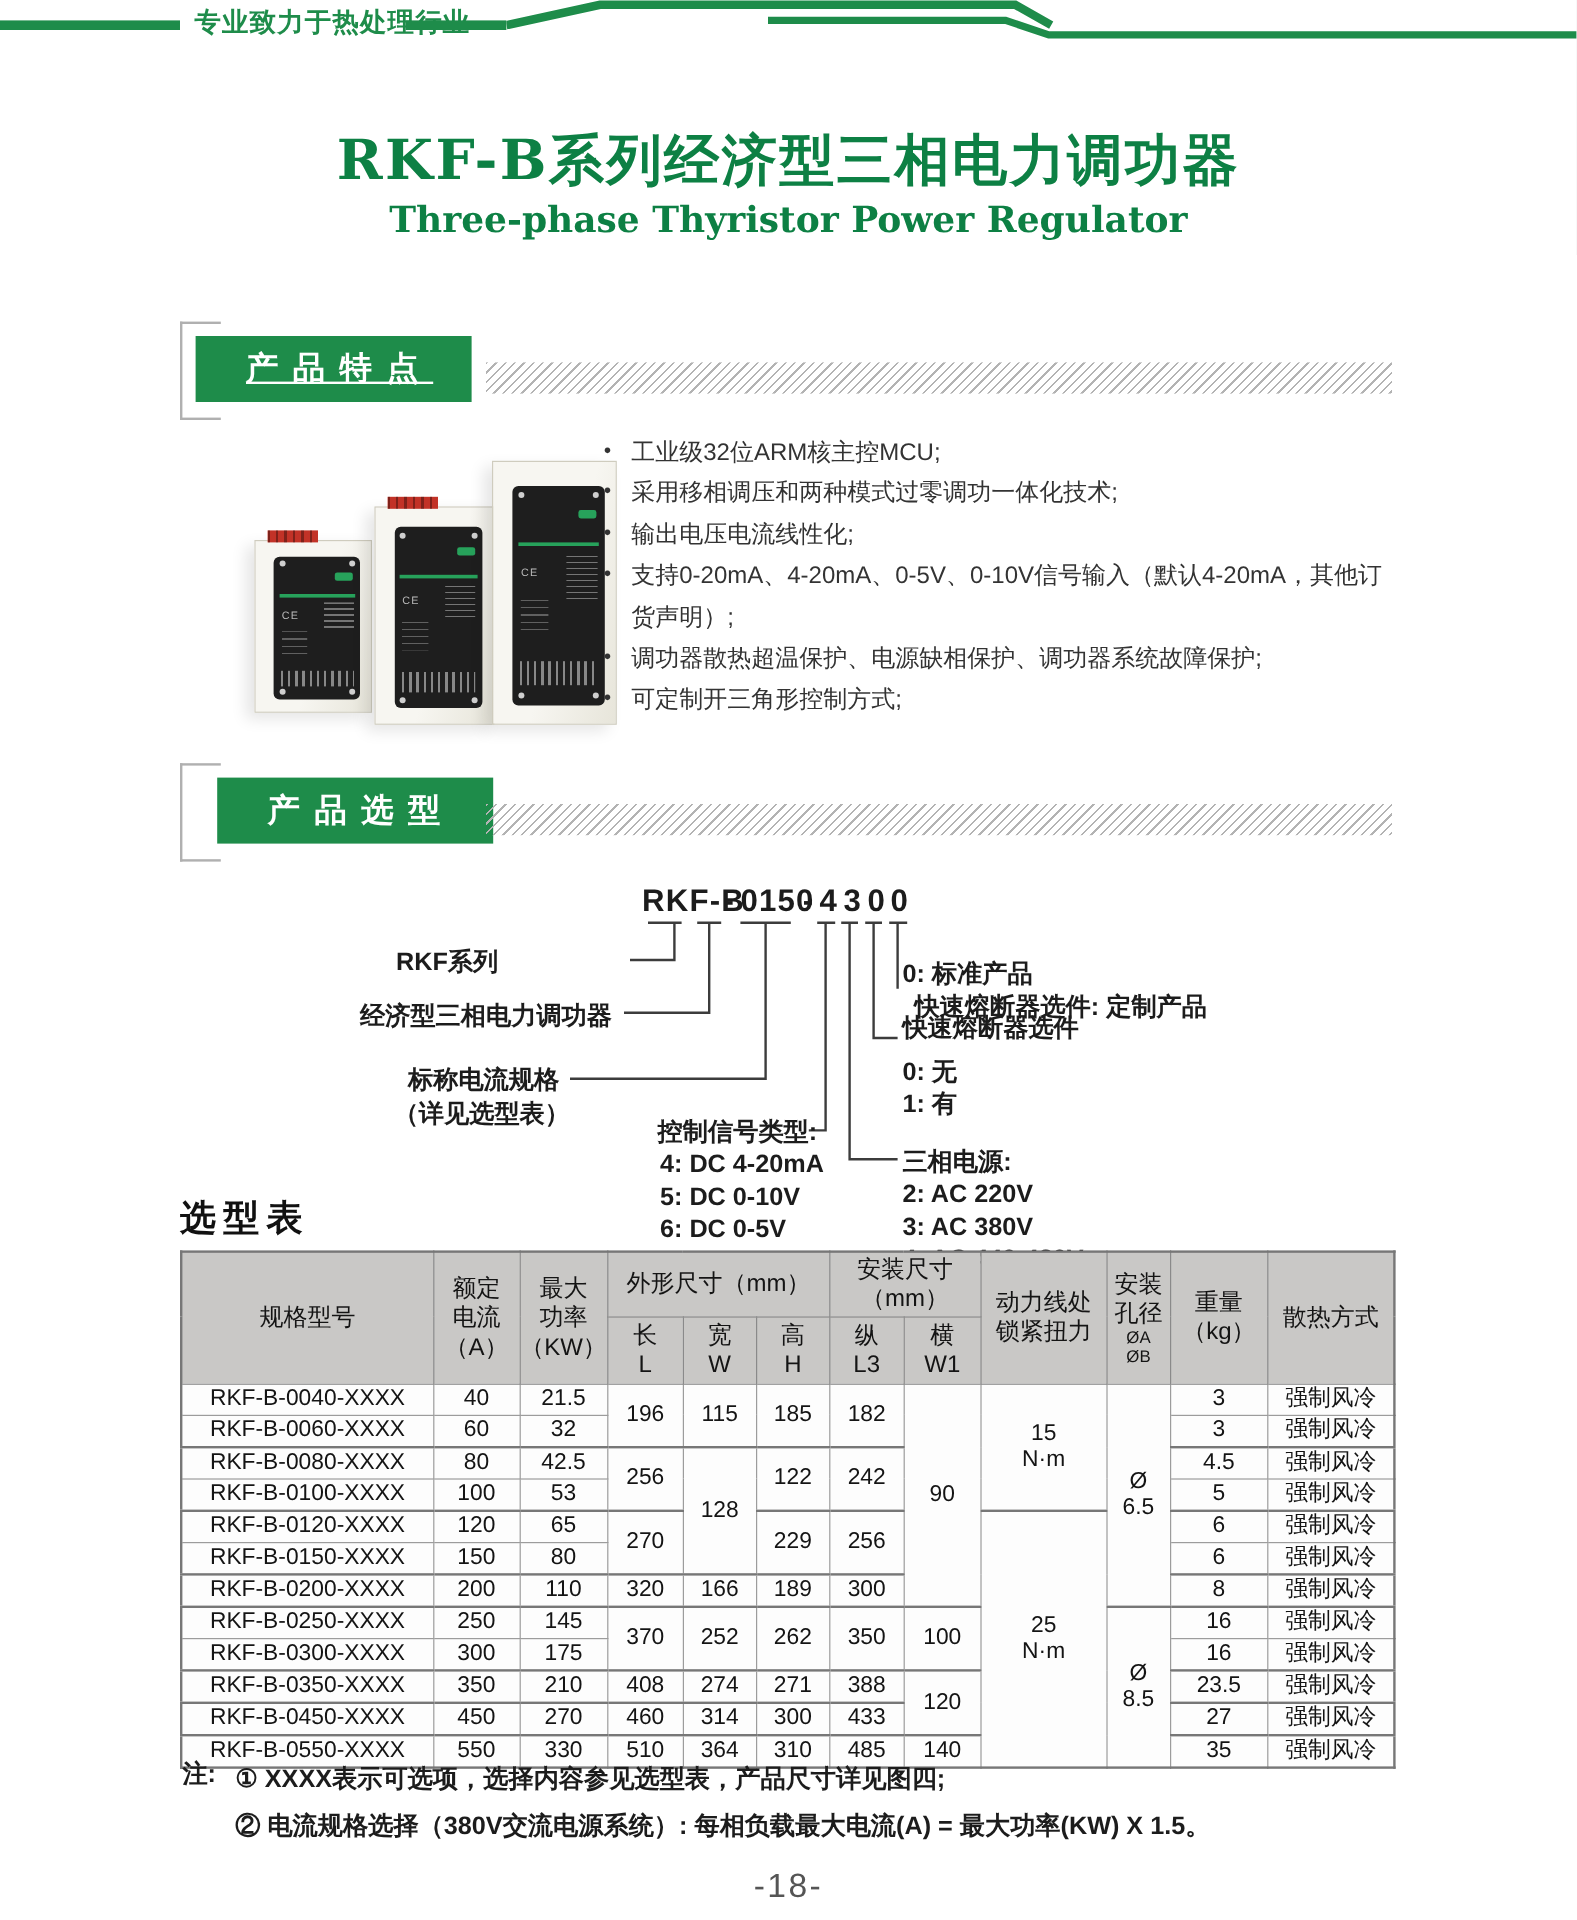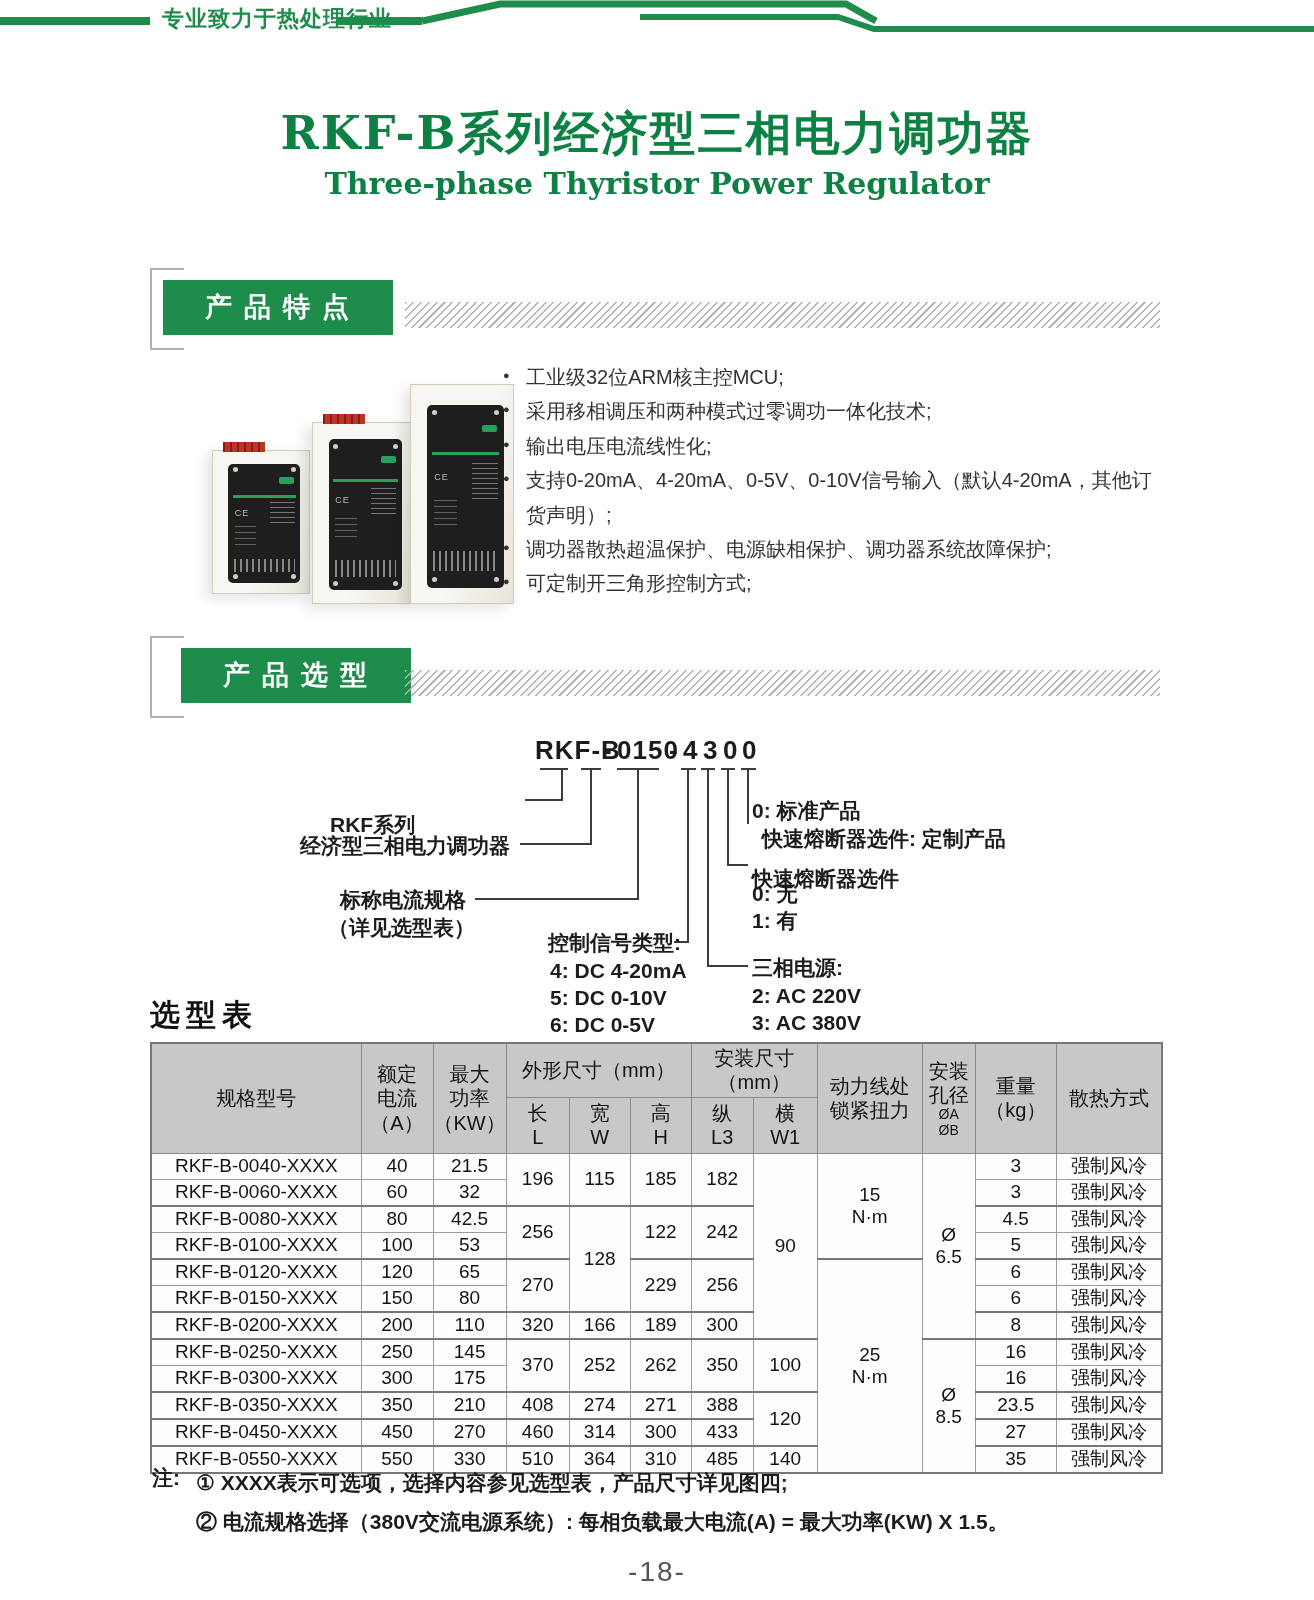--- a/index.html
+++ b/index.html
@@ -77,21 +77,21 @@
   <div class="bar-mid"></div>
   <svg class="zig" width="892" height="36">
     <polyline points="0,21 78,4 424,4 454,21" fill="none" stroke="#1e8c4a" stroke-width="7"></polyline>
     <polyline points="218,17 416,17 452,29 892,29" fill="none" stroke="#1e8c4a" stroke-width="6"></polyline>
   </svg>
 
   <div class="title-cn">RKF-B系列经济型三相电力调功器</div>
   <div class="title-en">Three-phase Thyristor Power Regulator</div>
 
   <div class="bracket" style="left:150px;top:268px;"></div>
-  <div class="greenbox" style="left:163px;top:280px;">产品特点</div>
+  <div class="greenbox" style="left:163px;top:280px;text-decoration:underline;">产品特点</div>
   <div class="hatch" style="left:405px;top:302px;"></div>
 
   <div class="devices">
     <div class="dev" style="left:2px;top:68px;width:96px;height:142px;">
       <div class="red"></div>
       <div class="panel">
         <div class="stripe"></div>
         <div class="logo"></div>
         <div class="ce">CE</div>
         <div class="tb1"></div>
@@ -162,37 +162,37 @@
     </svg>
     <span class="mpart" style="left:235px;">RKF-B</span>
     <span class="mpart" style="left:303px;">-</span>
     <span class="mpart" style="left:317px;">0150</span>
     <span class="mpart" style="left:369px;">-</span>
     <span class="mpart" style="left:383px;">4</span>
     <span class="mpart" style="left:403px;">3</span>
     <span class="mpart" style="left:423px;">0</span>
     <span class="mpart" style="left:442px;">0</span>
 
-    <div class="lb" style="left:30px;top:74px;margin-top:24px;">RKF系列</div>
+    <div class="lb" style="left:30px;top:74px;">RKF系列</div>
     <div class="lb" style="left:0px;top:119px;">经济型三相电力调功器</div>
     <div class="lb" style="left:40px;top:173px;">标称电流规格</div>
     <div class="lb" style="left:28px;top:201px;">（详见选型表）</div>
 
     <div class="lb" style="left:248px;top:216px;">控制信号类型:</div>
     <div class="list" style="position:absolute;left:250px;top:244px;">
       <div>4: DC 4-20mA</div>
       <div>5: DC 0-10V</div>
       <div>6: DC 0-5V</div>
       <div>7: DC 0-20mA</div>
     </div>
 
     <div class="lb" style="left:452px;top:84px;">0: 标准产品</div>
     <div class="lb" style="left:462px;top:112px;">快速熔断器选件: 定制产品</div>
 
-    <div class="lb" style="left:452px;top:152px;">快速熔断器选件</div>
+    <div class="lb" style="left:452px;top:129px;">快速熔断器选件</div>
     <div class="list" style="position:absolute;left:452px;top:167px;">
       <div>0: 无</div>
       <div>1: 有</div>
     </div>
 
     <div class="lb" style="left:452px;top:241px;">三相电源:</div>
     <div class="list" style="position:absolute;left:452px;top:269px;">
       <div>2: AC 220V</div>
       <div>3: AC 380V</div>
       <div>4: AC 440-480V</div>

